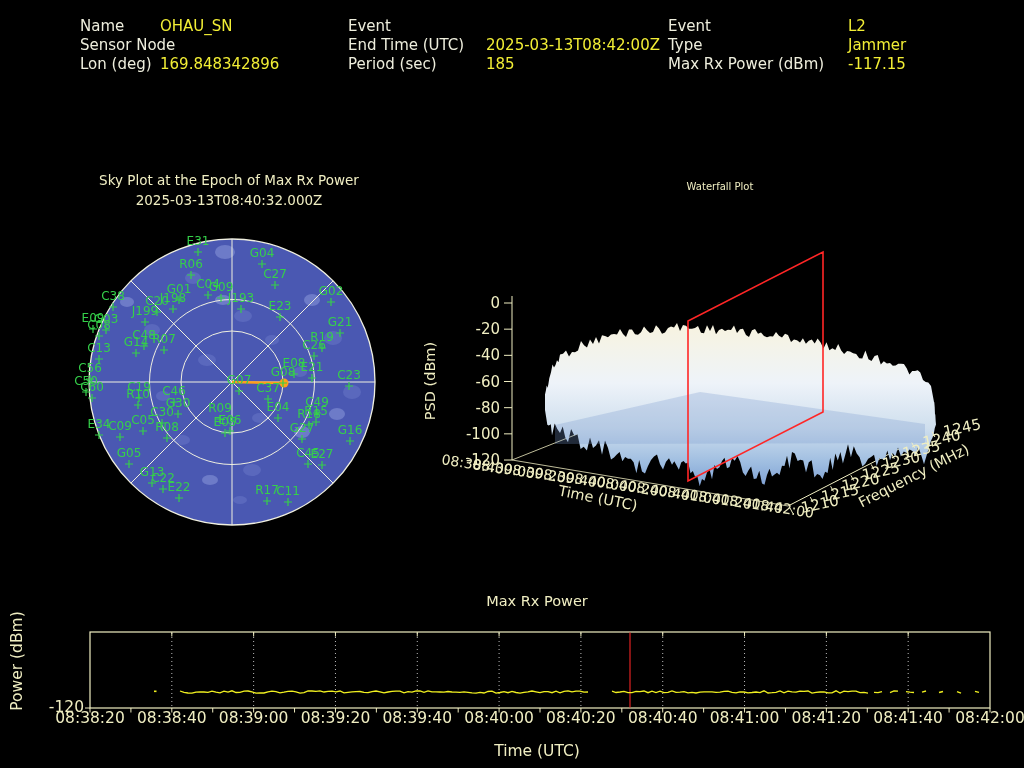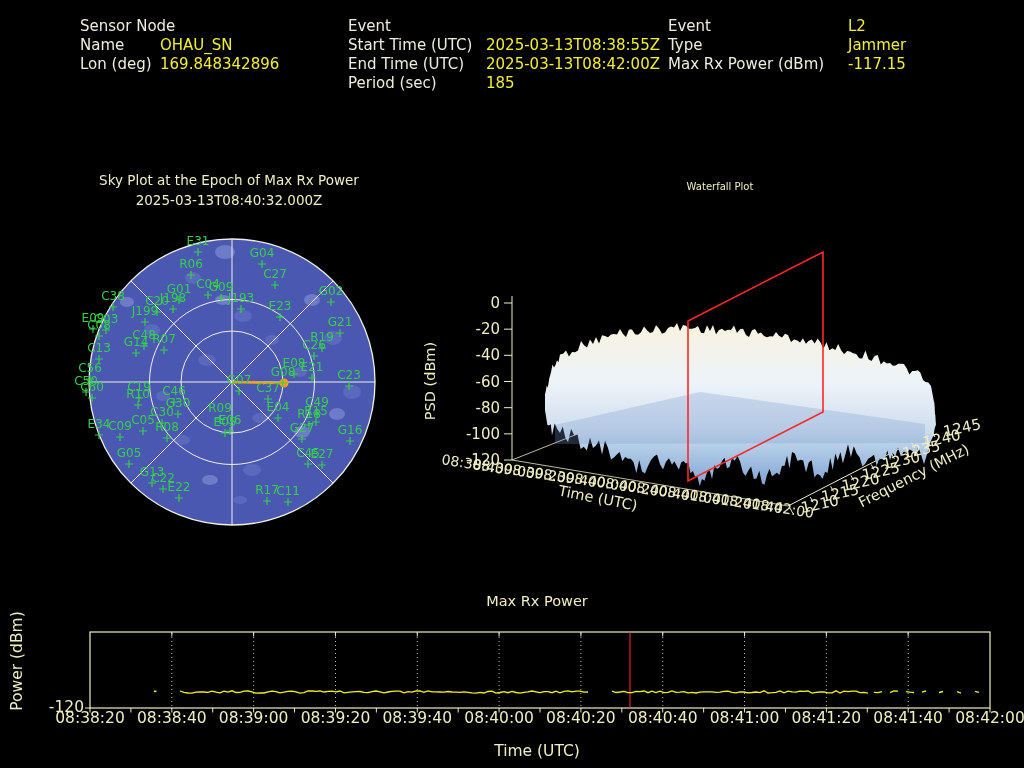--- a/index.html
+++ b/index.html
@@ -11,38 +11,34 @@
   .hval{position:absolute;color:#f2ee35;white-space:nowrap;}
   .ptitle{position:absolute;text-align:center;color:#f0eec2;}
   svg text{font-family:"DejaVu Sans",sans-serif;}
 </style>
 </head>
 <body>
 
 <div>
   <div class="hgroup" style="left:80px;width:265px">
     <div class="hrow">
-        <span class="hlabel">Sensor Node</span>
-      </div>
-    <div class="hrow">
         <span class="hlabel">Name</span>
         <span class="hval" style="left:80px">OHAU_SN</span>
       </div>
     <div class="hrow">
+        <span class="hlabel">Sensor Node</span>
+      </div>
+    <div class="hrow">
         <span class="hlabel">Lon (deg)</span>
         <span class="hval" style="left:80px">169.848342896</span>
       </div>
   </div>
   <div class="hgroup" style="left:348px;width:330px">
     <div class="hrow">
         <span class="hlabel">Event</span>
-      </div>
-    <div class="hrow">
-        <span class="hlabel">Start Time (UTC)</span>
-        <span class="hval" style="left:138px">2025-03-13T08:38:55Z</span>
       </div>
     <div class="hrow">
         <span class="hlabel">End Time (UTC)</span>
         <span class="hval" style="left:138px">2025-03-13T08:42:00Z</span>
       </div>
     <div class="hrow">
         <span class="hlabel">Period (sec)</span>
         <span class="hval" style="left:138px">185</span>
       </div>
   </div>

